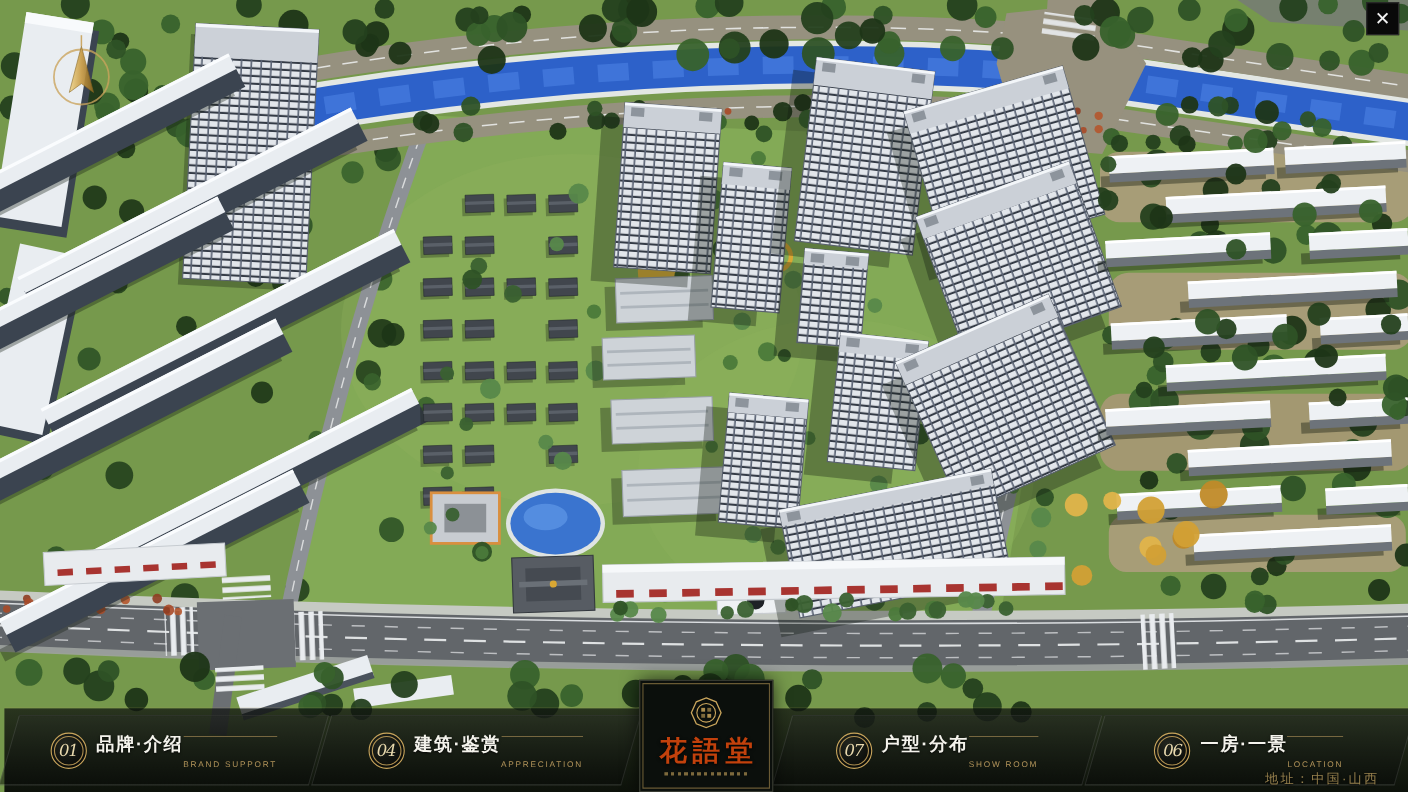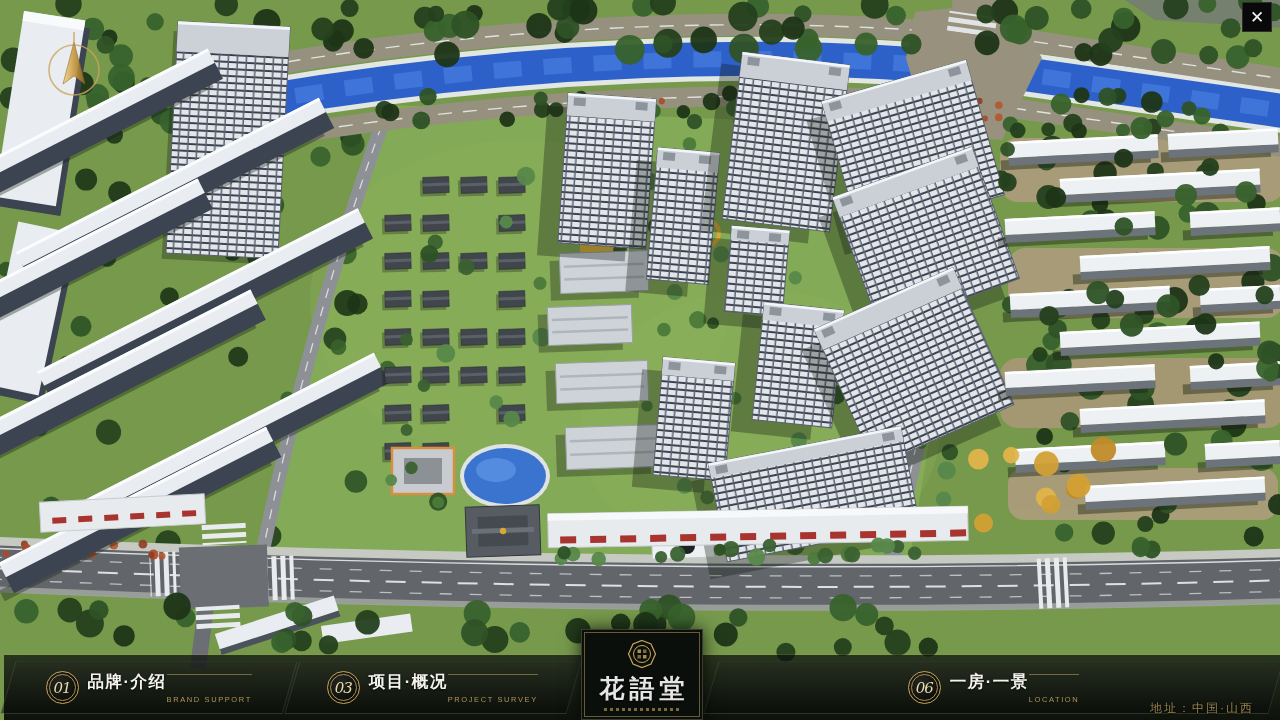--- a/index.html
+++ b/index.html
@@ -1,32 +1,32 @@
 <!DOCTYPE html>
 <html><head>
 <meta charset="utf-8">
 <style>
 *{box-sizing:border-box;margin:0;padding:0}
 html,body{width:1280px;height:720px;overflow:hidden;background:#000;font-family:"Liberation Sans",sans-serif}
 .stage{position:relative;width:1280px;height:720px;overflow:hidden;background:#76994c}
 #site-map{position:absolute;inset:0;display:block}
 .compass{position:absolute;left:40px;top:30px;width:68px;height:74px;pointer-events:none;opacity:.92}
 .close-btn{position:absolute;top:2px;right:8px;width:30px;height:30px;background:#090909;border:1px solid #2d2d2d;color:#f2f2f2;font-size:17px;line-height:1;display:flex;align-items:center;justify-content:center;cursor:pointer;padding:0}
-.navbar{position:absolute;left:4px;right:0;bottom:0;height:65px;display:flex;align-items:stretch;background:linear-gradient(180deg,rgba(14,17,14,.74),rgba(4,6,5,.92));box-shadow:0 -1px 0 rgba(190,160,90,.18)}
+.navbar{position:absolute;left:4px;right:0;bottom:0;height:76px;display:flex;align-items:stretch;background:linear-gradient(180deg,rgba(14,17,14,.74),rgba(4,6,5,.92));box-shadow:0 -1px 0 rgba(190,160,90,.18)}
 .nav-group{flex:1;display:flex;align-items:stretch;padding:4px 3px}
 .nav-item{flex:1;position:relative;display:flex;align-items:center;justify-content:center;gap:9px;cursor:pointer}
 .nav-item::before{content:"";position:absolute;top:2px;bottom:2px;left:1px;right:1px;transform:skewX(-16deg);background:linear-gradient(180deg,rgba(40,44,40,.32),rgba(8,10,8,.52));border:1px solid rgba(255,255,255,.10)}
 .badge{position:relative;z-index:1;width:33px;height:33px;flex:0 0 33px;border-radius:50%;border:1px solid #c9a55c;display:flex;align-items:center;justify-content:center;background:radial-gradient(circle at 38% 30%,#23261f,#0b0d0a 72%)}
 .badge::after{content:"";position:absolute;inset:2px;border:1px solid rgba(201,165,92,.85);border-radius:50%}
 .badge span{font-family:"DejaVu Serif",serif;font-style:italic;font-size:15px;color:#e9d9ae;letter-spacing:-1px}
 .labels{position:relative;z-index:1;display:flex;flex-direction:row;align-items:flex-start}
 .zh{font-size:16.5px;font-weight:700;color:#f4f3ec;letter-spacing:1.5px;text-shadow:0 1px 2px rgba(0,0,0,.85);white-space:nowrap}
 .en{margin-top:3px;padding-top:20px;border-top:1px solid rgba(178,148,90,.6);font-size:7.5px;color:#b2945a;letter-spacing:1.6px;white-space:nowrap}
 .logo-box{position:relative;z-index:2;flex:0 0 122px;margin:-26px 4px 0 4px;background:#0b0f0c;border:1px solid #3a3d33;box-shadow:inset 0 0 0 2px #0b0f0c,inset 0 0 0 3px rgba(201,165,92,.5),0 0 16px rgba(0,0,0,.75);display:flex;flex-direction:column;align-items:center;justify-content:center;gap:3px;cursor:pointer}
-.logo-title{font-family:"Liberation Serif",serif;font-size:25px;font-weight:700;color:#e5e5e5;letter-spacing:5px;padding-left:5px;text-shadow:0 1px 3px #000;white-space:nowrap}
+.logo-title{font-family:"Liberation Serif",serif;font-size:25px;font-weight:700;color:#c2410c;letter-spacing:5px;padding-left:5px;text-shadow:0 1px 3px #000;white-space:nowrap}
 .logo-rule{width:76px;height:3px;background:repeating-linear-gradient(90deg,rgba(201,165,92,.75) 0 3px,transparent 3px 6px);opacity:.8}
 .address{position:absolute;right:26px;bottom:3px;font-size:12px;color:#96804d;letter-spacing:2px;text-shadow:0 1px 2px #000;z-index:3}
 </style>
 </head>
 <body>
 
 <div class="stage">
 
   <svg id="site-map" viewBox="0 0 1280 720" preserveAspectRatio="none">
     <defs>
@@ -995,45 +995,54 @@
         <span class="badge">
             <span>01</span>
           </span>
         <span class="labels">
             <span class="zh">品牌·介绍</span>
             <span class="en">BRAND SUPPORT</span>
           </span>
       </div>
       <div class="nav-item">
         <span class="badge">
-            <span>03</span>
+            <span>04</span>
           </span>
         <span class="labels">
-            <span class="zh">项目·概况</span>
-            <span class="en">PROJECT SURVEY</span>
+            <span class="zh">建筑·鉴赏</span>
+            <span class="en">APPRECIATION</span>
           </span>
       </div>
     </div>
 
     <div class="logo-box">
       <svg width="30" height="30" viewBox="0 0 30 30">
         <polygon points="15,1.5 24,5 28.5,15 24,25 15,28.5 6,25 1.5,15 6,5" fill="none" stroke="#c9a55c" stroke-width="1.2"></polygon>
         <circle cx="15" cy="15" r="8.5" fill="none" stroke="#c9a55c" stroke-width="1"></circle>
         <rect x="10.5" y="10.5" width="3.5" height="3.5" fill="#c9a55c" opacity=".85"></rect>
         <rect x="16" y="10.5" width="3.5" height="3.5" fill="#c9a55c" opacity=".6"></rect>
         <rect x="10.5" y="16" width="3.5" height="3.5" fill="#c9a55c" opacity=".6"></rect>
         <rect x="16" y="16" width="3.5" height="3.5" fill="#c9a55c" opacity=".85"></rect>
       </svg>
       <div class="logo-title">花語堂</div>
       <div class="logo-rule"></div>
     </div>
 
     <div class="nav-group">
       <div class="nav-item">
         <span class="badge">
+            <span>07</span>
+          </span>
+        <span class="labels">
+            <span class="zh">户型·分布</span>
+            <span class="en">SHOW ROOM</span>
+          </span>
+      </div>
+      <div class="nav-item">
+        <span class="badge">
             <span>06</span>
           </span>
         <span class="labels">
             <span class="zh">一房·一景</span>
             <span class="en">LOCATION</span>
           </span>
       </div>
     </div>
 
     <div class="address">地址：中国·山西</div>

